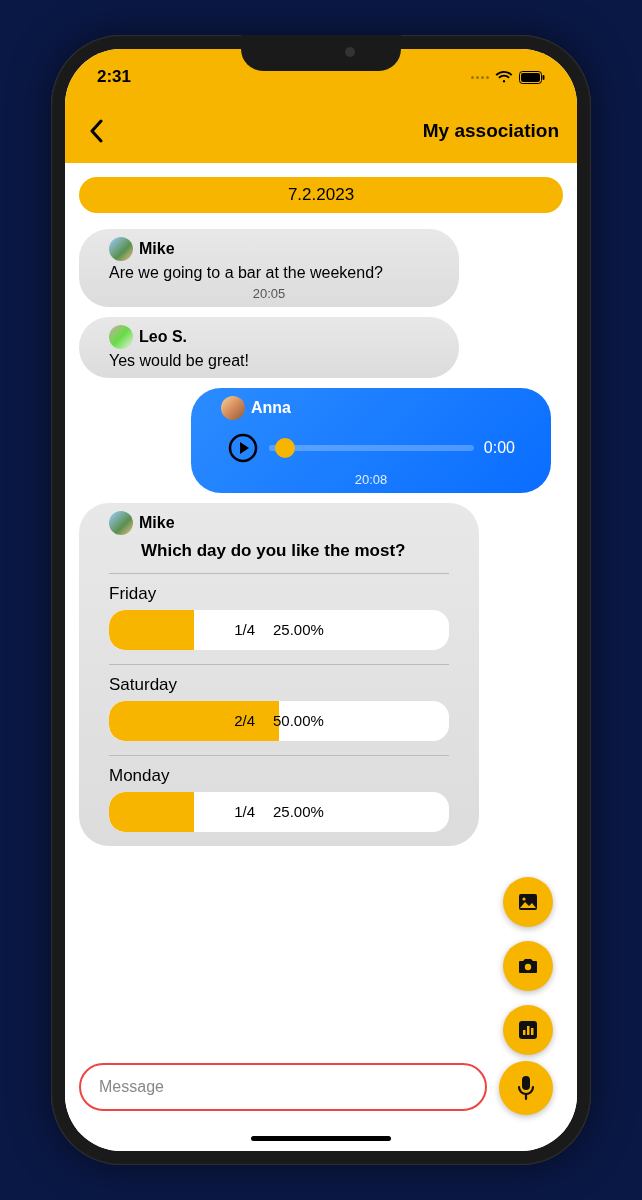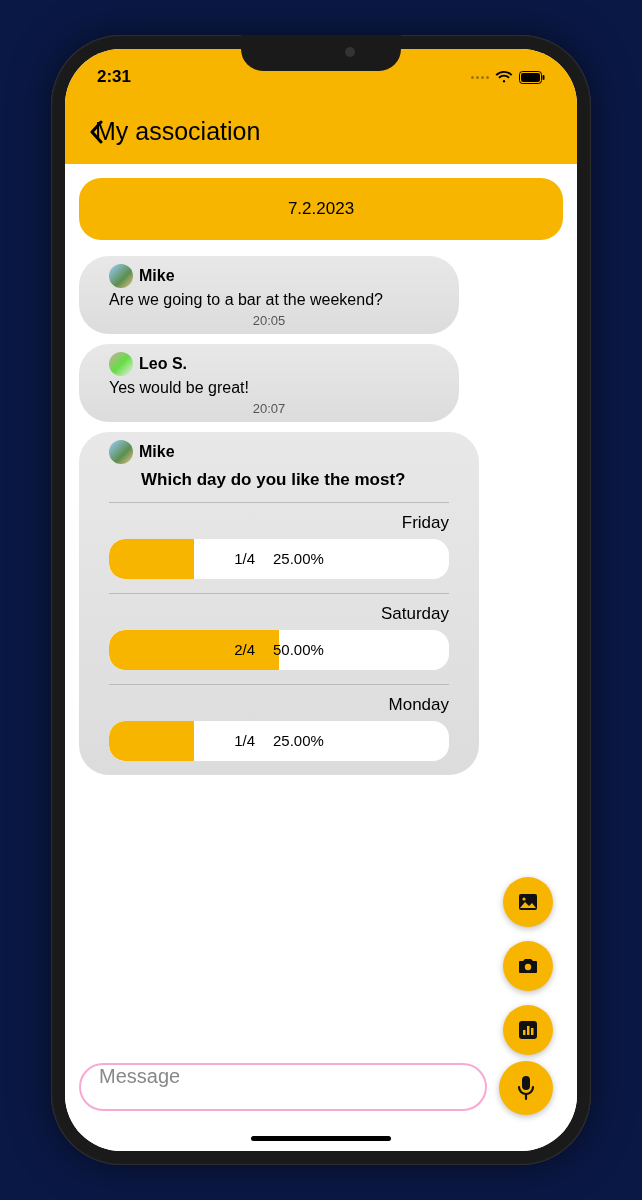--- a/index.html
+++ b/index.html
@@ -66,36 +66,36 @@
   .header {
     background: #f7b500;
     display: flex;
     align-items: center;
     padding: 12px 18px 18px;
     gap: 12px;
   }
   .back-btn { width: 28px; height: 28px; display:flex; align-items:center; justify-content:center; }
   .header-title {
     flex: 1;
-    text-align: left;
-    font-size: 25px;
-    font-weight: 400;
+    text-align: right;
+    font-size: 19px;
+    font-weight: 700;
     margin-left: -28px;
   }
   .chat-body {
     flex: 1;
     background: #fff;
     padding: 14px 14px 0;
     overflow: hidden;
   }
   .date-chip {
     background: #f7b500;
     border-radius: 22px;
     text-align: center;
-    padding: 21px 0;
+    padding: 8px 0;
     font-size: 17px;
     font-weight: 500;
     margin-bottom: 16px;
   }
   .msg {
     border-radius: 30px;
     padding: 8px 30px 6px;
     margin-bottom: 10px;
     position: relative;
   }
@@ -128,43 +128,43 @@
     flex:1; height:6px; background:rgba(255,255,255,.25); border-radius:3px; position:relative;
   }
   .audio-knob {
     position:absolute; left:16px; top:50%; transform:translate(-50%,-50%);
     width:20px;height:20px;background:#f7b500;border-radius:50%;
   }
   .audio-time { font-size:16px; font-weight:500; }
   .poll-q { font-weight:700; font-size:17px; text-align:left; padding:4px 0 6px 32px; }
   .poll-sep { height:1px;background:#bbb; margin:6px 0; }
   .poll-item { padding:4px 0 8px; }
-  .poll-label { text-align:right; font-size:17px; margin-bottom:6px; }
+  .poll-label { text-align:left; font-size:17px; margin-bottom:6px; }
   .poll-bar {
     background:#fff; border-radius:16px; height:40px; position:relative; overflow:hidden;
     display:flex; align-items:center; justify-content:center; gap:18px; font-size:15px;
   }
   .poll-fill {
     position:absolute; left:0; top:0; bottom:0; background:#f7b500; border-radius:16px 0 0 16px;
   }
   .poll-text { position:relative; z-index:1; }
   .msg-poll { max-width: 400px; }
 
   .fab-col {
     position:absolute; right:24px; bottom:96px; display:flex; flex-direction:column; gap:14px;
   }
   .fab {
     width:50px;height:50px;border-radius:50%;background:#f7b500;
     display:flex;align-items:center;justify-content:center;
     box-shadow:0 2px 6px rgba(0,0,0,.25);
   }
   .input-row {
     position:absolute; left:14px; right:90px; bottom:40px;
-    height:48px; border:2px solid #f9a8d4; border-radius:24px;
-    display:flex; align-items:flex-start; padding:0 18px; color:#888; font-size:20px;
+    height:48px; border:2px solid #ef4444; border-radius:24px;
+    display:flex; align-items:center; padding:0 18px; color:#888; font-size:16px;
   }
   .mic-fab {
     position:absolute; right:24px; bottom:36px;
     width:54px;height:54px;border-radius:50%;background:#f7b500;
     display:flex;align-items:center;justify-content:center;
     box-shadow:0 2px 6px rgba(0,0,0,.25);
   }
   .home-indicator {
     position:absolute; bottom:10px; left:50%; transform:translateX(-50%);
     width:140px;height:5px;background:#000;border-radius:3px;
@@ -223,23 +223,41 @@
         <div class="msg-text">Are we going to a bar at the weekend?</div>
         <div class="msg-time">20:05</div>
       </div>
 
       <div class="msg msg-grey">
         <div class="msg-head">
           <div class="avatar v2"></div>
           <span class="sender">Leo S.</span>
         </div>
         <div class="msg-text">Yes would be great!</div>
-        <div class="msg-time">20:07</div>
-      </div>
-
+      </div>
+
+      <div class="msg msg-blue">
+        <div class="msg-head">
+          <div class="avatar v3"></div>
+          <span class="sender" style="color:#fff">Anna</span>
+        </div>
+        <div class="audio-row">
+          <div class="play-btn">
+            <svg width="30" height="30" viewBox="0 0 30 30">
+                <circle cx="15" cy="15" r="13" fill="none" stroke="#000" stroke-width="2.5"></circle>
+                <path d="M12 9l9 6-9 6z" fill="#000"></path>
+              </svg>
+          </div>
+          <div class="audio-track">
+            <div class="audio-knob"></div>
+          </div>
+          <span class="audio-time">0:00</span>
+        </div>
+        <div class="msg-time">20:08</div>
+      </div>
 
       <div class="msg msg-grey msg-poll">
         <div class="msg-head">
           <div class="avatar"></div>
           <span class="sender">Mike</span>
         </div>
         <div class="poll-q">Which day do you like the most?</div>
 
         <div class="poll-sep"></div>
         <div class="poll-item">

